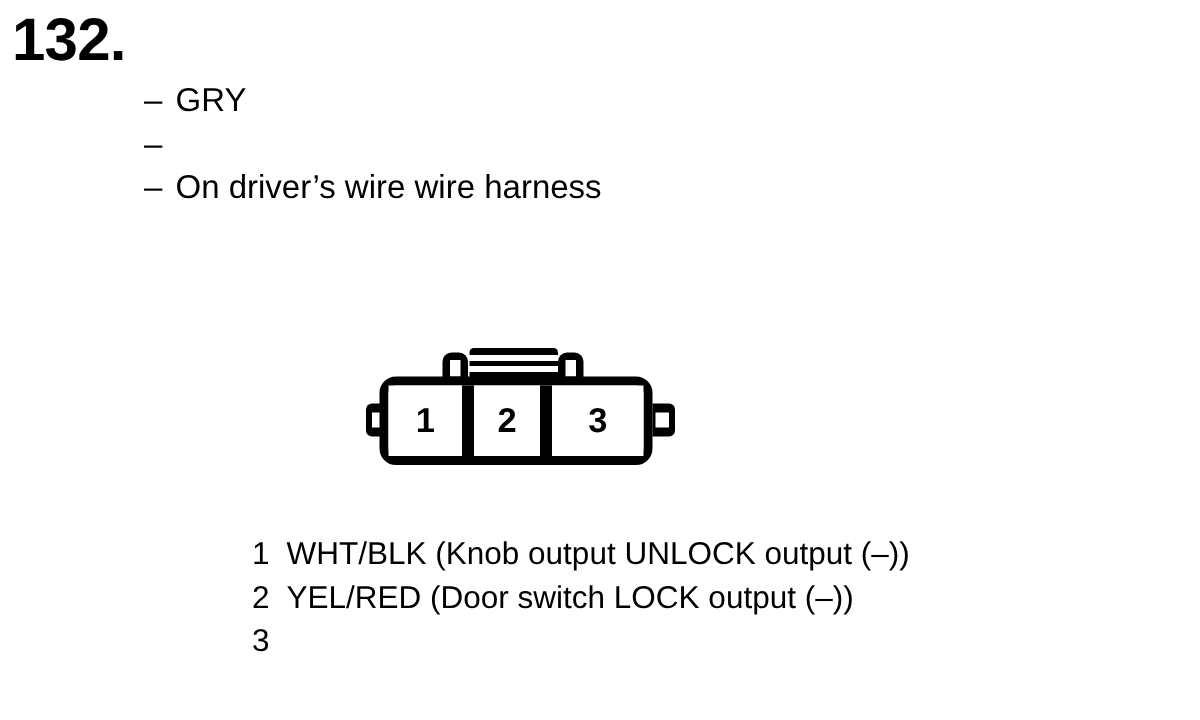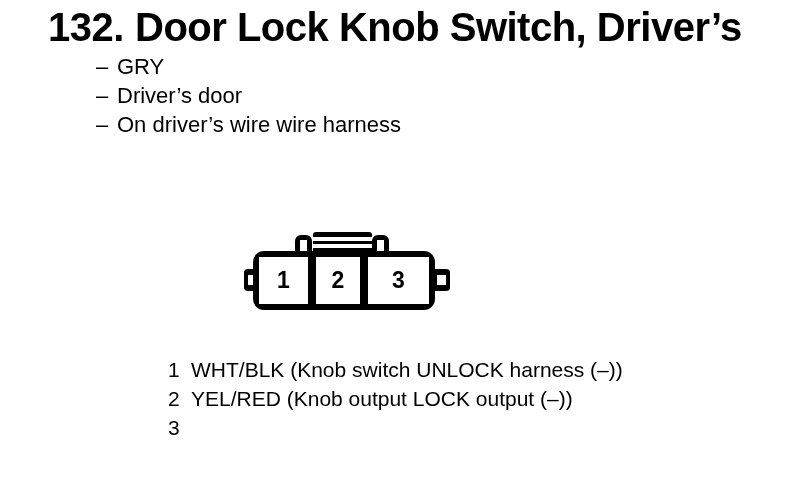--- a/index.html
+++ b/index.html
@@ -13,21 +13,20 @@
   }
   
   .title{
     position:absolute;left:8px;top:5px;
     display:flex;
     font-weight:bold;
     font-size:40px;
     line-height:44px;
     letter-spacing:-0.5px;
     white-space:nowrap;
-    margin-left:40px;
   }
   .title-num{display:inline-block;width:87px;}
   
   .bullets{
     position:absolute;left:96px;top:52px;
     font-size:22px;line-height:29px;
   }
   .bullet{display:flex;white-space:nowrap;}
   .bullet .dash{display:inline-block;width:21px;}
   
@@ -94,31 +93,29 @@
   .pin-row{display:flex;white-space:nowrap;}
   .pin-num{display:inline-block;width:14px;text-align:left;margin-right:9px;}
 </style>
 </head>
 <body>
 
 <div class="page">
 
   <div class="title">
     <span class="title-num">132.</span>
-    <span class="title-text">Door Lock Knob Switch, Driver’s</span>
   </div>
 
   <div class="bullets">
     <div class="bullet">
       <span class="dash">–</span>
       <span>GRY</span>
     </div>
     <div class="bullet">
       <span class="dash">–</span>
-      <span>Driver’s door</span>
     </div>
     <div class="bullet">
       <span class="dash">–</span>
       <span>On driver’s wire wire harness</span>
     </div>
   </div>
 
   <div class="connector">
     <div class="latch"></div>
     <div class="tab tab-l">
@@ -138,24 +135,24 @@
       <div class="divider"></div>
       <div class="cavity">2</div>
       <div class="divider"></div>
       <div class="cavity">3</div>
     </div>
   </div>
 
   <div class="pins">
     <div class="pin-row">
       <span class="pin-num">1</span>
-      <span class="pin-desc">WHT/BLK (Knob switch UNLOCK harness (–))</span>
+      <span class="pin-desc">WHT/BLK (Knob output UNLOCK output (–))</span>
     </div>
     <div class="pin-row">
       <span class="pin-num">2</span>
-      <span class="pin-desc">YEL/RED (Knob output LOCK output (–))</span>
+      <span class="pin-desc">YEL/RED (Door switch LOCK output (–))</span>
     </div>
     <div class="pin-row">
       <span class="pin-num">3</span>
     </div>
   </div>
 
 </div>
 
 </body></html>

